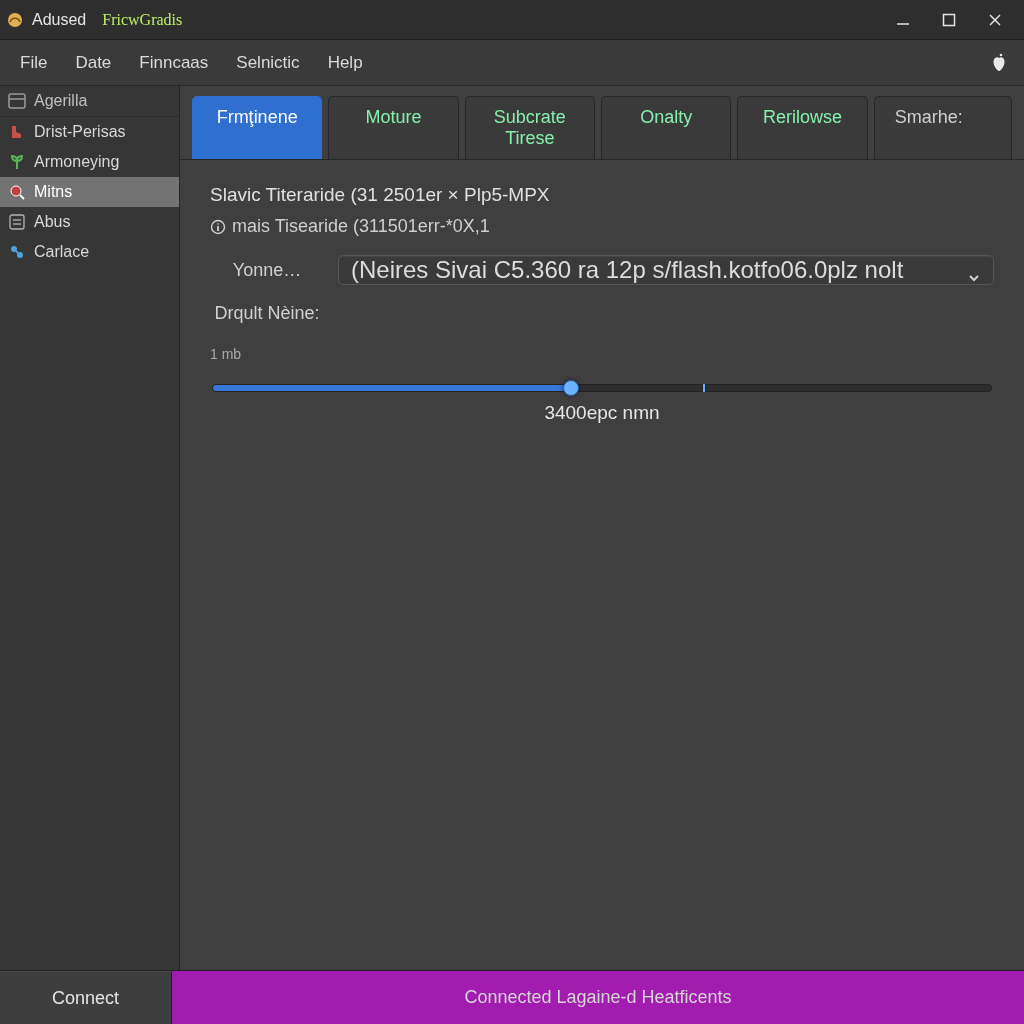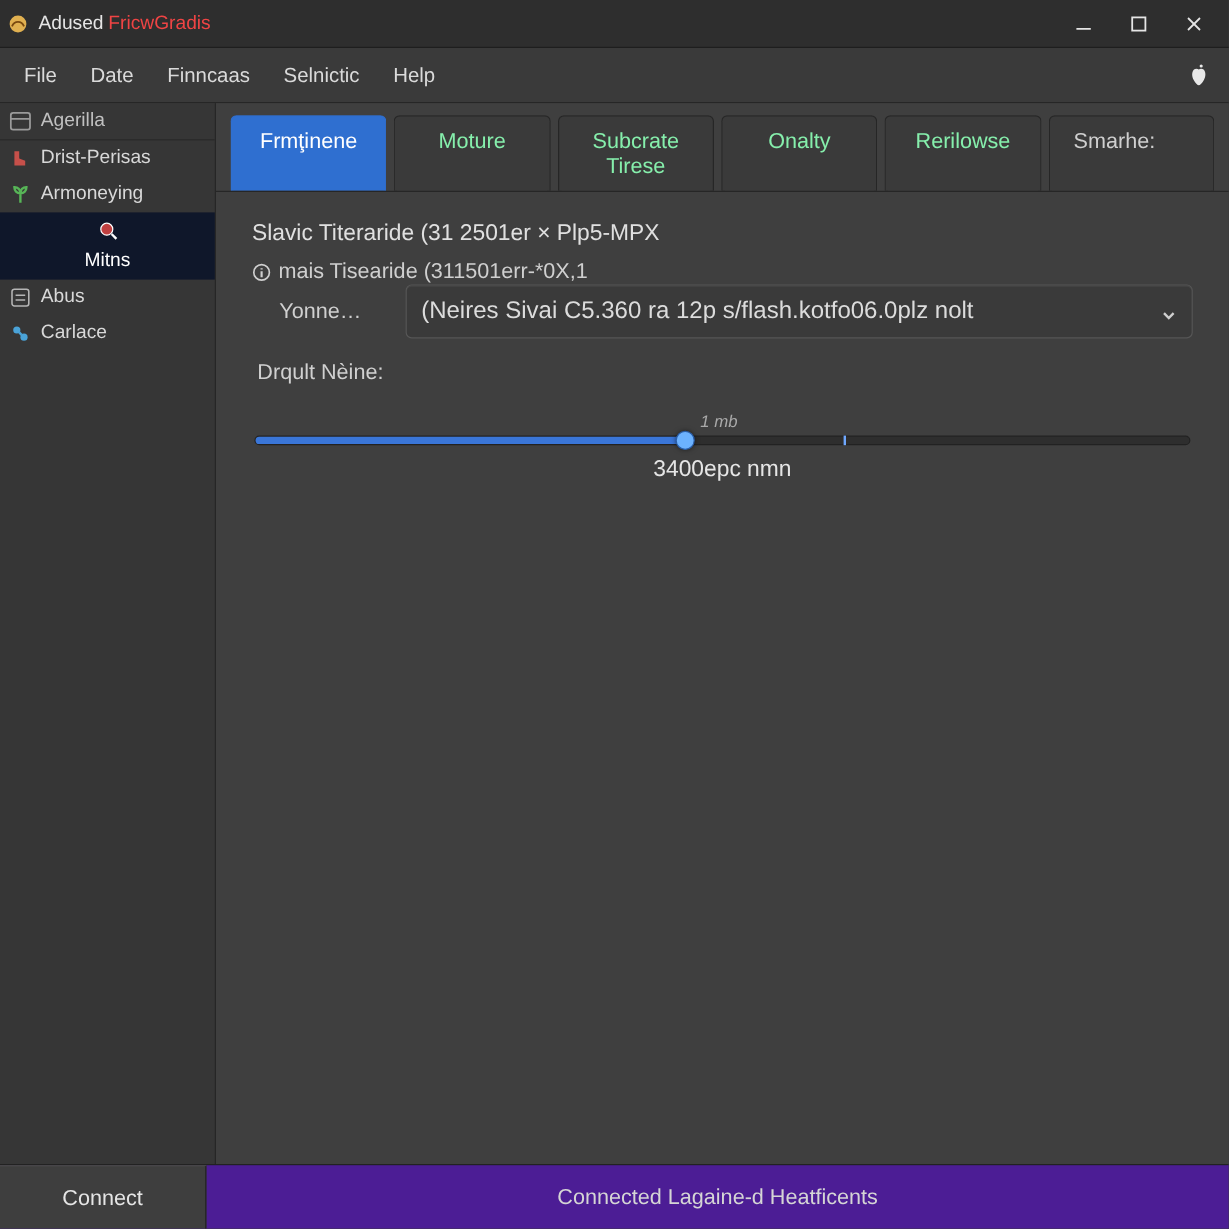--- a/index.html
+++ b/index.html
@@ -6,21 +6,21 @@
   html, body { width: 1024px; height: 1024px; overflow: hidden; }
   body { background: #3a3a3a; color: #d0d0d0; font-size: 16px; display: flex; flex-direction: column; }
 
   
   .titlebar {
     height: 40px; background: #2e2e2e; display: flex; align-items: center;
     padding: 0 6px; border-bottom: 1px solid #1e1e1e;
   }
   .titlebar .app-icon { width: 18px; height: 18px; margin-right: 8px; display: inline-flex; }
   .titlebar .title-strong { color: #e5e5e5; font-weight: 500; }
-  .titlebar .title-rest { color: #ef4444; margin-left: 4px; }
+  .titlebar .title-rest { color: #bef264; margin-left: 16px; font-family: Liberation Serif, serif; }
   .titlebar .spacer { flex: 1; }
   .window-controls { display: flex; }
   .win-btn {
     width: 46px; height: 40px; display: flex; align-items: center; justify-content: center;
     color: #e5e5e5; cursor: pointer;
   }
   .win-btn svg { width: 16px; height: 16px; stroke: #e5e5e5; stroke-width: 1.5; fill: none; }
 
   
   .menubar {
@@ -39,79 +39,79 @@
 
   
   .sidebar {
     width: 180px; background: #363636; border-right: 1px solid #262626;
     display: flex; flex-direction: column;
   }
   .sb-item {
     display: flex; align-items: center; gap: 8px; padding: 6px 8px; cursor: pointer;
     font-size: 16px; color: #d8d8d8;
   }
-  .sb-item.selected { background: #0f172a; color: #fff; flex-direction: column; }
+  .sb-item.selected { background: #737373; color: #fff; }
   .sb-icon { width: 18px; height: 18px; display: inline-flex; align-items: center; justify-content: center; }
   .sb-icon svg { width: 18px; height: 18px; }
   .sb-heading {
     padding: 6px 8px; color: #c0c0c0; display: flex; align-items: center; gap: 8px;
     border-bottom: 1px solid #2a2a2a; font-size: 16px;
   }
 
   
   .main { flex: 1; display: flex; flex-direction: column; min-width: 0; background: #3f3f3f; }
   .tabs { display: flex; gap: 6px; padding: 10px 12px 0 12px; }
   .tab {
     flex: 1; border: 1px solid #262626; border-bottom: none;
     background: #3a3a3a; color: #86efac; padding: 10px 12px; border-radius: 5px 5px 0 0;
     text-align: center; cursor: pointer; font-size: 18px;
   }
   .tab.active { background: #2f6fd0; color: #fff; border-color: #2f6fd0; }
   .tab.last { color: #cfcfcf; text-align: left; padding-left: 20px; }
   .content-pane { border-top: 1px solid #262626; padding: 24px 30px 10px 30px; flex: 1; display:flex; flex-direction:column; }
 
   .heading-line { color: #e0e0e0; font-size: 19px; margin-bottom: 10px; }
-  .sub-line { color: #cfcfcf; font-size: 18px; display: flex; align-items: center; gap: 6px; }
+  .sub-line { color: #cfcfcf; font-size: 18px; margin-bottom: 18px; display: flex; align-items: center; gap: 6px; }
   .sub-line .info-icon { width: 16px; height: 16px; display: inline-flex; }
 
   .form-row { display: flex; align-items: center; gap: 14px; margin-bottom: 18px; }
   .form-row .label { width: 114px; color: #d0d0d0; font-size: 18px; text-align: center; }
   .select {
     flex: 1; display: flex; align-items: center; justify-content: space-between;
     background: #3a3a3a; border: 1px solid #565656; border-radius: 5px;
-    padding: 10px 12px; font-size: 20px; color: #dcdcdc; cursor: pointer;
+    padding: 0 12px; font-size: 24px; color: #dcdcdc; cursor: pointer;
     box-shadow: inset 0 1px 0 rgba(255,255,255,0.06);
   }
   .select.small { flex: 0 0 auto; min-width: 250px; }
   .chev { width: 14px; height: 14px; }
   .chev svg { width: 14px; height: 14px; stroke: #cfcfcf; stroke-width: 2; fill: none; }
 
   .slider-area { margin-top: 4px; }
-  .slider-minmax { display: flex; justify-content: center; color: #a9a9a9; font-size: 14px; padding-right: 6px; margin-bottom: 4px; font-style: italic; }
+  .slider-minmax { display: flex; justify-content: flex-start; color: #a9a9a9; font-size: 14px; padding-right: 6px; margin-bottom: 22px; }
   .slider-track {
     position: relative; height: 8px; background: #2e2e2e; border: 1px solid #222;
     border-radius: 4px; margin: 0 2px;
   }
   .slider-fill {
     position: absolute; left: 0; top: 0; bottom: 0; background: #3a76d8; border-radius: 4px 0 0 4px;
   }
   .slider-mark {
     position: absolute; top: -1px; bottom: -1px; width: 2px; background: #6fa8ff;
   }
   .slider-mark.m1 { left: 63%; }
   .slider-thumb {
     position: absolute; top: 50%; width: 16px; height: 16px; border-radius: 50%;
     background: #6cb2ff; border: 1px solid #2a5ea8; transform: translate(-50%, -50%);
     box-shadow: 0 0 4px rgba(0,0,0,0.5);
   }
   .slider-value { text-align: center; color: #e5e5e5; font-size: 19px; margin-top: 10px; }
 
   
   .bottombar {
-    height: 54px; background: #4c1d95; border-top: 1px solid #222;
+    height: 54px; background: #a21caf; border-top: 1px solid #222;
     display: flex; align-items: stretch;
   }
   .connect-btn {
     width: 172px; border-right: 1px solid #222; display: flex; align-items: center; justify-content: center;
     background: #3e3e3e; border-top: 1px solid #4a4a4a; color: #e5e5e5; font-size: 18px; cursor: pointer;
   }
   .status-text { flex: 1; display: flex; align-items: center; justify-content: center; color: #d5d5d5; font-size: 18px; }
 </style>
 </head>
 <body>

